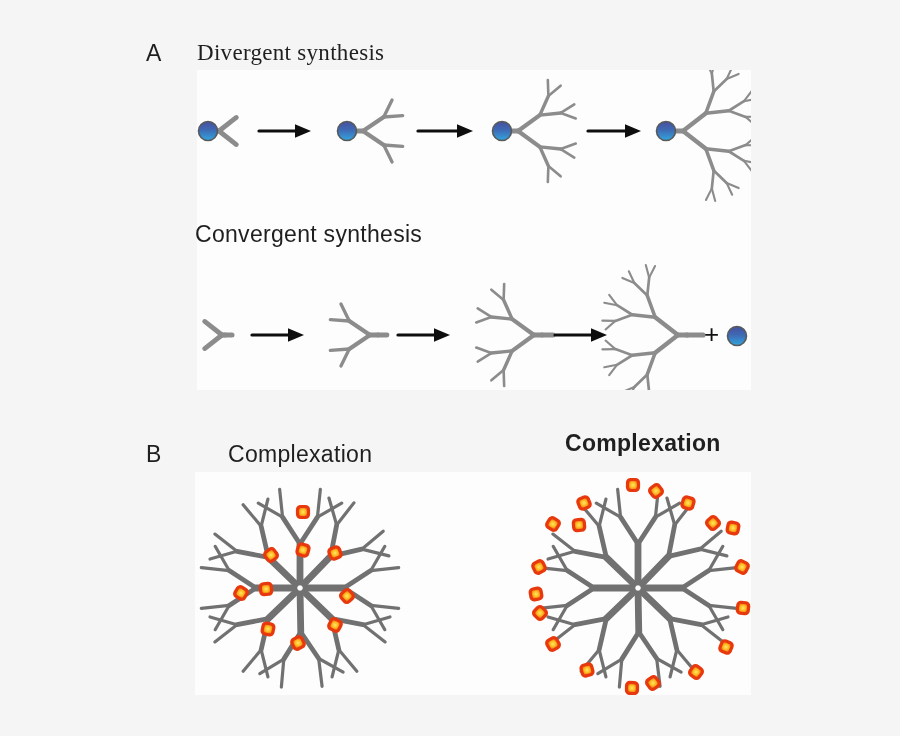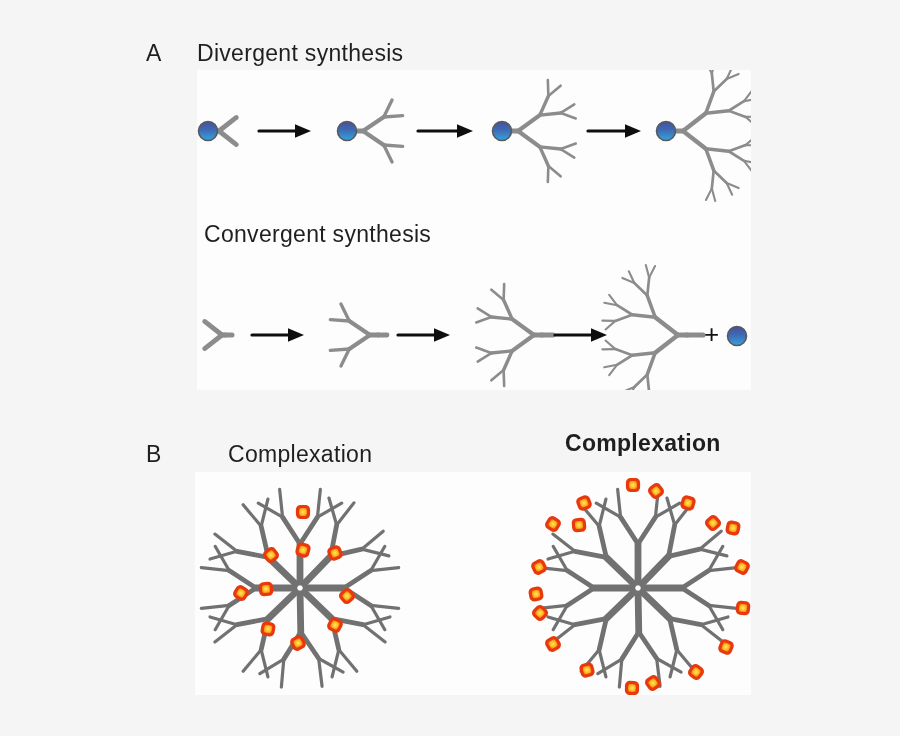--- a/index.html
+++ b/index.html
@@ -15,22 +15,22 @@
   #panelA{left:197px;top:70px;width:554px;height:320px;}
   #panelB{left:195px;top:472px;width:556px;height:223px;}
   .fig-svg{position:absolute;z-index:1;}
   #svgA{left:197px;top:70px;}
   #svgB{left:195px;top:472px;}
   .lbl{
     position:absolute;color:#1f1f1f;font-size:23px;line-height:26px;
     white-space:nowrap;z-index:2;letter-spacing:0.3px;
   }
   #labelA{left:146px;top:40px;}
-  #titleDivergent{left:197px;top:40px;}
-  #titleConvergent{left:204px;top:221px;}
+  #titleDivergent{left:197px;top:40px;font-family:Liberation Serif, serif;}
+  #titleConvergent{left:195px;top:221px;}
   #labelB{left:146px;top:441px;}
   #titleEncapsulation{left:228px;top:441px;}
   #titleComplexation{left:565px;top:430px;font-weight:bold;}
   #plusSign{
     position:absolute;left:704px;top:319px;font-size:26px;color:#111;
     z-index:2;font-weight:400;
   }
 </style>
 </head>
 <body>

